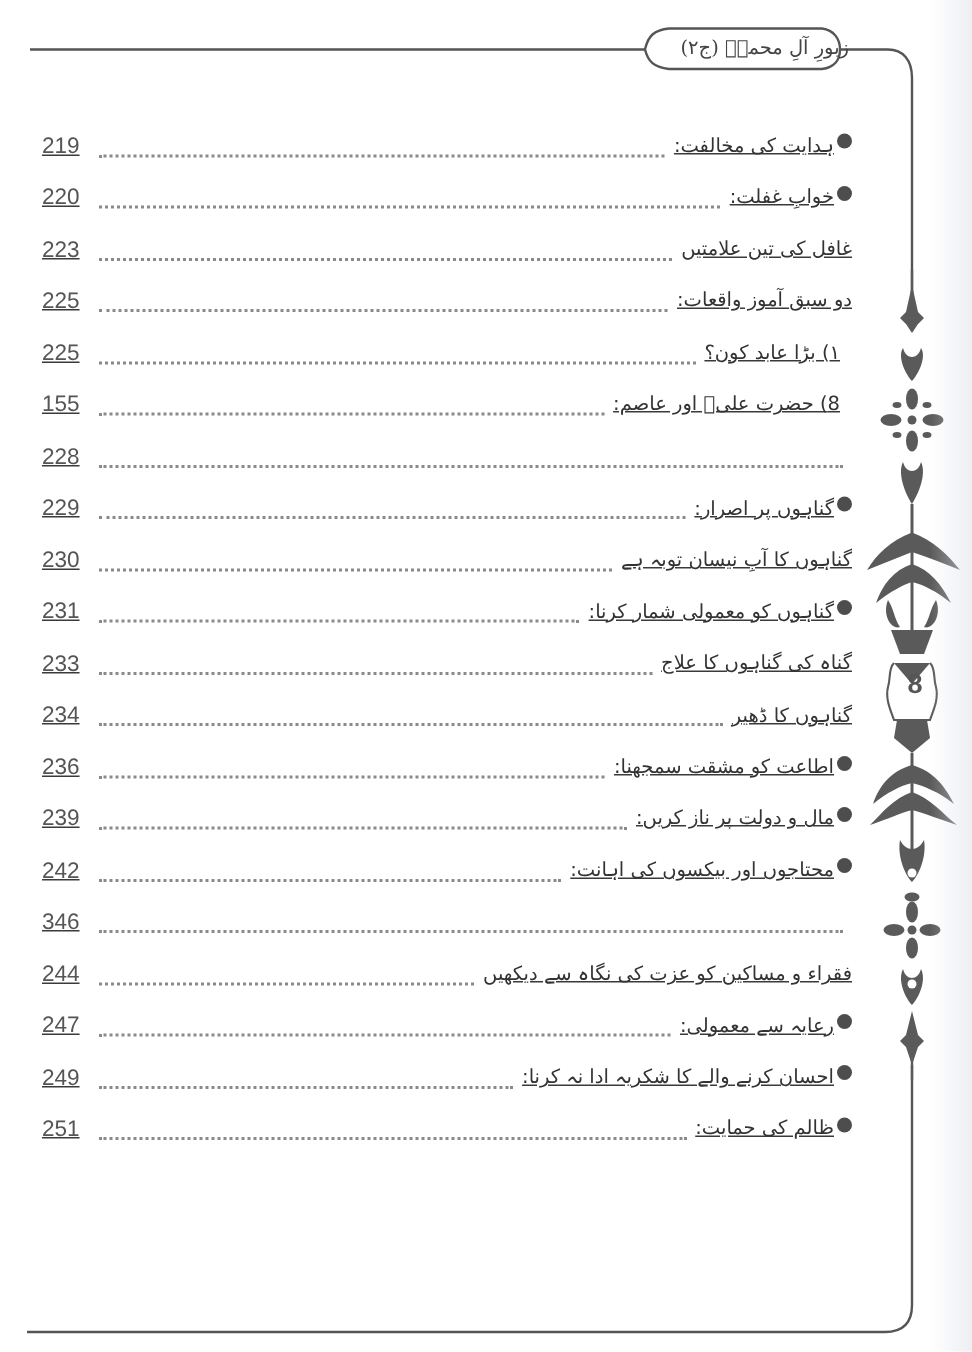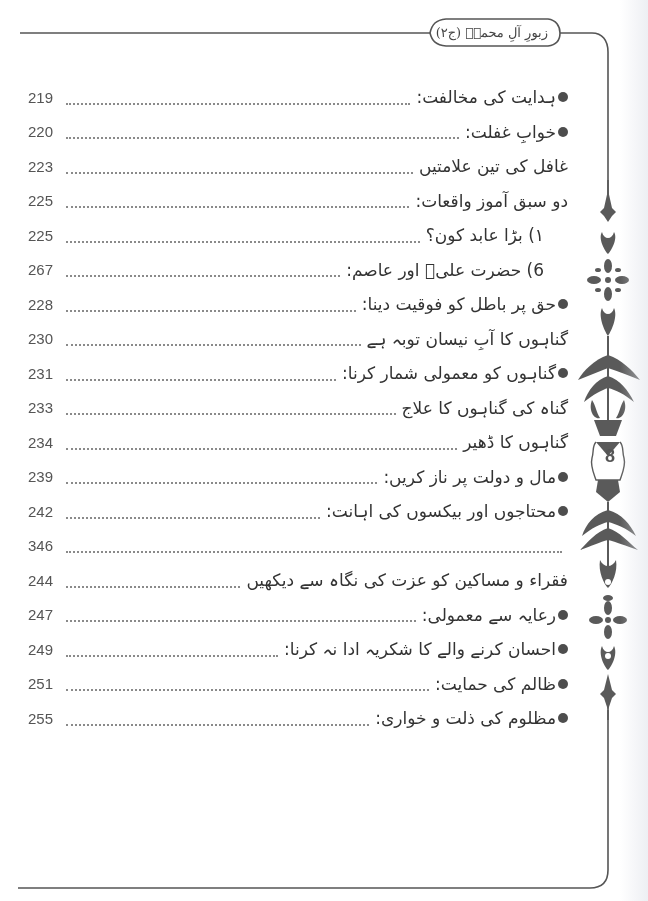--- a/index.html
+++ b/index.html
@@ -26,21 +26,21 @@
     
     .frame-svg {
       position: absolute;
       left: 0; top: 0;
       width: 648px; height: 901px;
     }
     
     .running-title {
       position: absolute;
       top: 22px;
-      left: 438px;
+      left: 456px;
       width: 110px;
       height: 22px;
       text-align: center;
       direction: rtl;
       font-family: "DejaVu Serif", serif;
       font-size: 13px;
       line-height: 22px;
       color: #444;
       white-space: nowrap;
     }
@@ -53,20 +53,21 @@
       margin: 0;
       padding: 0;
       list-style: none;
     }
     .toc-row {
       position: relative;
       height: 34.5px;
       display: flex;
       align-items: center;
       direction: ltr;
+      text-decoration: underline;
     }
     .toc-page {
       flex: 0 0 auto;
       font-family: "Liberation Sans", sans-serif;
       font-size: 15px;
       color: #555;
       width: 34px;
       text-align: left;
     }
     .toc-leader {
@@ -74,27 +75,27 @@
       height: 1px;
       margin: 0 6px 0 4px;
       border-bottom: 2px dotted #8a8a8a;
       align-self: center;
       transform: translateY(6px);
     }
     .toc-title {
       flex: 0 0 auto;
       direction: rtl;
       display: flex;
-      align-items: center;
+      align-items: flex-start;
       font-family: "DejaVu Sans", sans-serif;
-      font-size: 17px;
+      font-size: 13px;
       color: #333;
       white-space: nowrap;
     }
-    .toc-title.sub { margin-right: 24px; }
+    .toc-title.sub { margin-right: 8px; }
     .bullet {
       display: inline-block;
       width: 10px;
       height: 10px;
       border-radius: 50%;
       background: #4d4d4d;
       margin-left: 2px;
     }
     
     .ornament {
@@ -228,33 +229,37 @@
   </li>
     <li class="toc-row">
     <span class="toc-page">225</span>
     <span class="toc-leader"></span>
     <span class="toc-title sub">
 
       <span class="toc-text">۱) بڑا عابد کون؟</span>
     </span>
   </li>
     <li class="toc-row">
-    <span class="toc-page">267</span>
+    <span class="toc-page">155</span>
     <span class="toc-leader"></span>
     <span class="toc-title sub">
 
-      <span class="toc-text">6) حضرت علیؑ اور عاصم:</span>
+      <span class="toc-text">8) حضرت علیؑ اور عاصم:</span>
     </span>
   </li>
     <li class="toc-row">
     <span class="toc-page">228</span>
     <span class="toc-leader"></span>
-    <span class="toc-title">
-      <span class="bullet"></span>
-      <span class="toc-text">حق پر باطل کو فوقیت دینا:</span>
+  </li>
+    <li class="toc-row">
+    <span class="toc-page">229</span>
+    <span class="toc-leader"></span>
+    <span class="toc-title">
+      <span class="bullet"></span>
+      <span class="toc-text">گناہوں پر اصرار:</span>
     </span>
   </li>
     <li class="toc-row">
     <span class="toc-page">230</span>
     <span class="toc-leader"></span>
     <span class="toc-title">
 
       <span class="toc-text">گناہوں کا آبِ نیسان توبہ ہے</span>
     </span>
   </li>
@@ -276,20 +281,28 @@
   </li>
     <li class="toc-row">
     <span class="toc-page">234</span>
     <span class="toc-leader"></span>
     <span class="toc-title">
 
       <span class="toc-text">گناہوں کا ڈھیر</span>
     </span>
   </li>
     <li class="toc-row">
+    <span class="toc-page">236</span>
+    <span class="toc-leader"></span>
+    <span class="toc-title">
+      <span class="bullet"></span>
+      <span class="toc-text">اطاعت کو مشقت سمجھنا:</span>
+    </span>
+  </li>
+    <li class="toc-row">
     <span class="toc-page">239</span>
     <span class="toc-leader"></span>
     <span class="toc-title">
       <span class="bullet"></span>
       <span class="toc-text">مال و دولت پر ناز کریں:</span>
     </span>
   </li>
     <li class="toc-row">
     <span class="toc-page">242</span>
     <span class="toc-leader"></span>
@@ -327,23 +340,15 @@
     </span>
   </li>
     <li class="toc-row">
     <span class="toc-page">251</span>
     <span class="toc-leader"></span>
     <span class="toc-title">
       <span class="bullet"></span>
       <span class="toc-text">ظالم کی حمایت:</span>
     </span>
   </li>
-    <li class="toc-row">
-    <span class="toc-page">255</span>
-    <span class="toc-leader"></span>
-    <span class="toc-title">
-      <span class="bullet"></span>
-      <span class="toc-text">مظلوم کی ذلت و خواری:</span>
-    </span>
-  </li>
   </ol>
 
 <div class="edge-shade"></div>
 
 </body></html>

